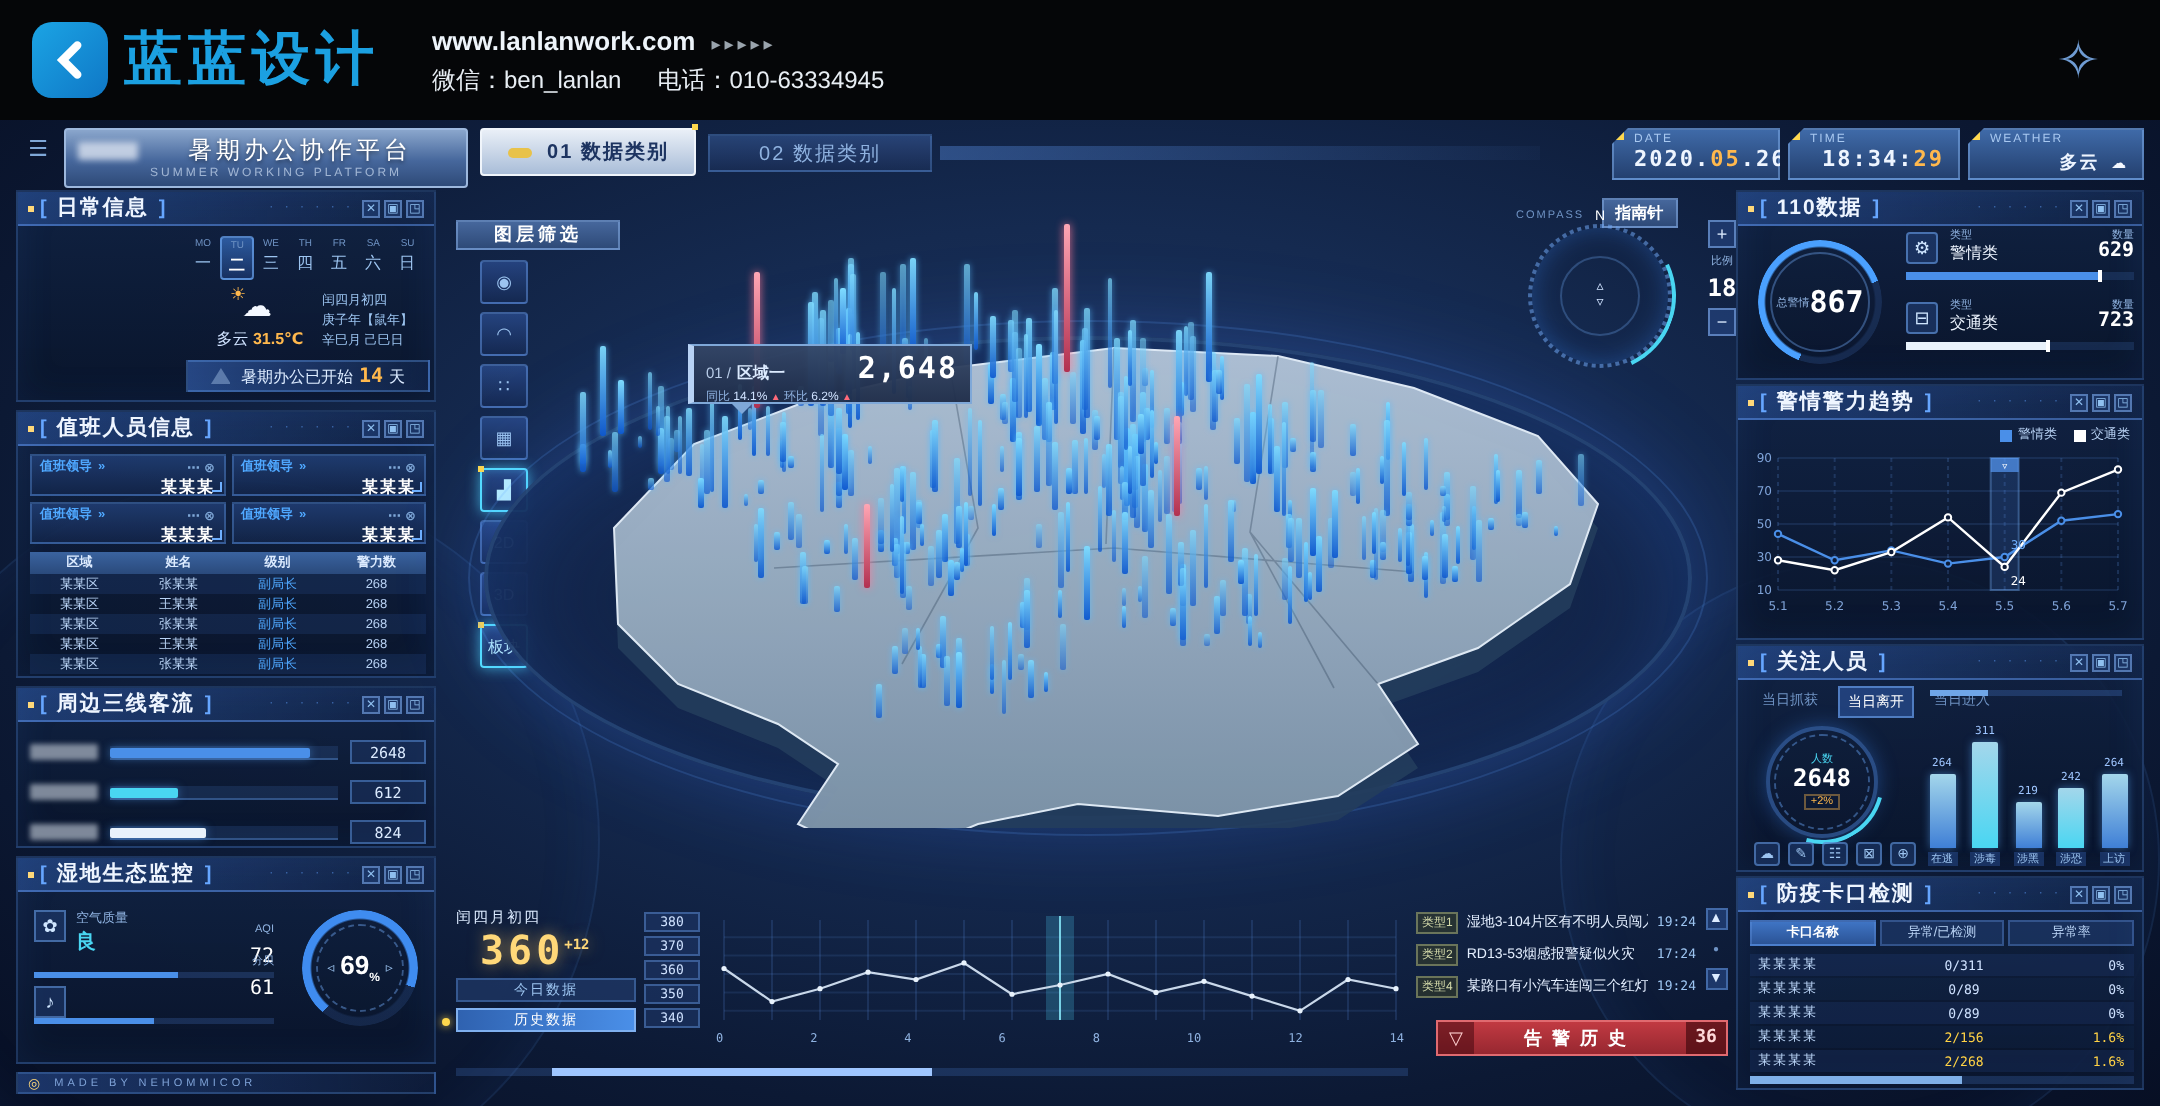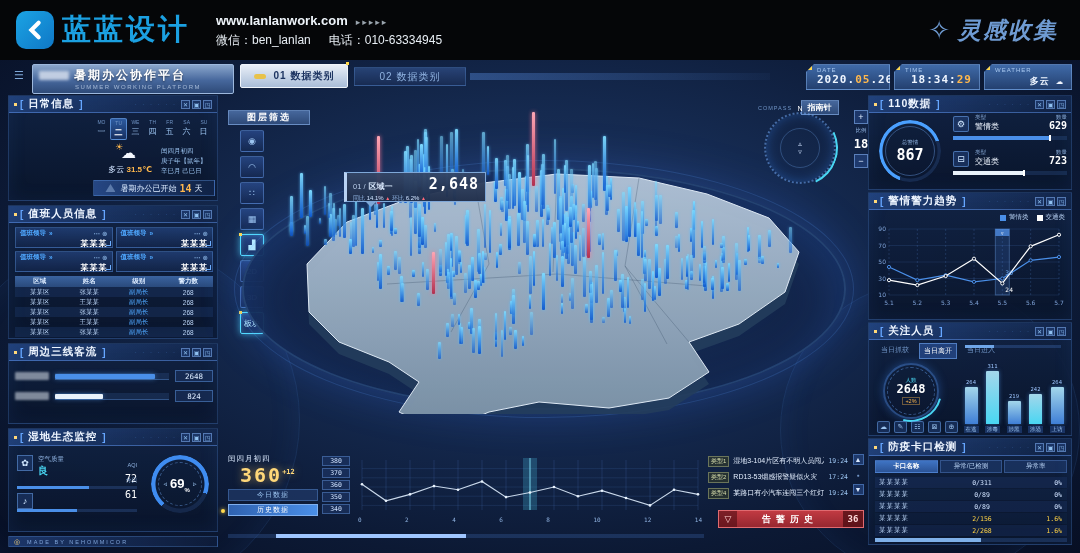--- a/index.html
+++ b/index.html
@@ -25,21 +25,21 @@
   .dash { position:absolute; top:60px; left:0; width:1080px; height:493px;
     background:radial-gradient(ellipse at 50% 42%, #20375f 0%, #152a50 38%, #0c1934 72%, #070f24 100%); }
   .decor-ring { position:absolute; border-radius:50%; border:1px solid rgba(80,140,230,.14); box-shadow:0 0 30px rgba(60,120,220,.10) inset; pointer-events:none; }
 
   
   .menu-icon { position:absolute; left:10px; top:9px; width:18px; height:13px; color:#7fa8d8; font-size:11px; line-height:13px; text-align:center; }
   .title-plate { position:absolute; left:32px; top:4px; width:202px; height:30px;
     background:linear-gradient(180deg,#8aa6cc,#46679c 55%,#2e4a78); border:1px solid #9db8dd; border-radius:2px; padding:2px 6px 0 6px; }
   .tp-row1 { display:flex; align-items:center; }
   .redact { display:inline-block; width:30px; height:9px; background:rgba(210,220,235,.85); filter:blur(1.5px); margin-right:5px; border-radius:1px; }
-  .tp-title { font-size:12px; font-weight:bold; color:#fff; letter-spacing:2px; text-shadow:0 1px 2px rgba(0,0,0,.5); white-space:nowrap; }
+  .tp-title { font-size:12px; font-weight:normal; color:#fff; letter-spacing:2px; text-shadow:0 1px 2px rgba(0,0,0,.5); white-space:nowrap;margin-left:20px; }
   .tp-sub { font-size:6px; color:rgba(215,230,250,.65); letter-spacing:1.5px; margin-left:36px; }
   .tab { position:absolute; font-size:10px; letter-spacing:1px; display:flex; align-items:center; justify-content:center; }
   .tab-active { left:240px; top:4px; width:108px; height:24px; background:linear-gradient(180deg,#e9eff7,#a9bdd8); color:#1d3461; font-weight:bold; border:1px solid #f0f5fb; border-radius:2px; }
   .tab-active::before { content:""; width:12px; height:5px; border-radius:3px; background:#e8c24a; margin-right:8px; }
   .tab-active::after { content:""; position:absolute; right:-2px; top:-3px; width:3px; height:3px; background:#ffd84d; }
   .tab-idle { left:354px; top:7px; width:112px; height:19px; background:linear-gradient(180deg,rgba(45,75,130,.8),rgba(25,45,85,.8)); color:#8fb2e0; border:1px solid rgba(90,140,210,.35); }
   .hline { position:absolute; left:470px; top:13px; width:300px; height:7px; background:linear-gradient(90deg,rgba(80,130,210,.45),rgba(80,130,210,.05)); }
   .info-plate { position:absolute; top:4px; height:26px; background:linear-gradient(180deg,#3f6aa8,#24406f); border:1px solid rgba(130,175,235,.5); clip-path:polygon(8px 0,100% 0,100% 100%,0 100%,0 8px); padding:2px 7px 0 10px; }
   .info-plate::before { content:""; position:absolute; left:1px; top:1px; width:4px; height:4px; background:#ffd84d; }
   .ip-label { font-size:6px; color:#a8c8f0; letter-spacing:1px; }
@@ -170,21 +170,21 @@
   .cz-lab { font-size:5.5px; color:#8fb2e0; }
   .cz-val { font-size:12px; font-weight:bold; color:#fff; font-family:"DejaVu Sans Mono",monospace; }
 
   
   .g110 { position:absolute; left:10px; top:24px; width:62px; height:62px; }
   .g110-ring { position:absolute; inset:0; border-radius:50%;
     background:conic-gradient(from 200deg,#4aa0ff 0 230deg,rgba(70,120,200,.2) 230deg 360deg);
     -webkit-mask:radial-gradient(farthest-side,transparent calc(100% - 4px),#000 calc(100% - 3px));
             mask:radial-gradient(farthest-side,transparent calc(100% - 4px),#000 calc(100% - 3px)); }
   .g110-ring2 { position:absolute; inset:6px; border-radius:50%; border:1px solid rgba(110,165,240,.4); }
-  .g110-c { position:absolute; inset:0; display:flex; flex-direction:column; align-items:center; justify-content:center; }
+  .g110-c { position:absolute; inset:0; display:flex; flex-direction:row; align-items:center; justify-content:center; }
   .g110-lab { font-size:5.5px; color:#8fb2e0; }
   .g110-val { font-size:15px; font-weight:bold; color:#fff; font-family:"DejaVu Sans Mono",monospace; }
   .rows110 { position:absolute; left:84px; top:18px; width:114px; }
   .r110 { position:relative; height:30px; margin-bottom:5px; }
   .r110-ic { position:absolute; left:0; top:2px; width:16px; height:16px; border:1px solid rgba(110,165,240,.55); border-radius:2px; background:rgba(40,75,140,.45); color:#cfe6ff; font-size:9px; display:flex; align-items:center; justify-content:center; }
   .r110-tl { position:absolute; left:22px; top:0; font-size:5.5px; color:#8fb2e0; }
   .r110-nm { position:absolute; left:22px; top:7px; font-size:8px; color:#eef5ff; }
   .r110-cl { position:absolute; right:0; top:0; font-size:5.5px; color:#8fb2e0; }
   .r110-cv { position:absolute; right:0; top:6px; font-size:10px; font-weight:bold; color:#fff; font-family:"DejaVu Sans Mono",monospace; }
   .r110-track { position:absolute; left:0; top:22px; width:100%; height:4px; background:rgba(70,120,200,.2); }
@@ -279,21 +279,20 @@
         </svg>
     </div>
     <span class="logo-text">蓝蓝设计</span>
   </div>
   <div class="contact">
     <div class="row1"><span>www.lanlanwork.com</span><span class="arrows">▸▸▸▸▸</span></div>
     <div class="row2"><span>微信：ben_lanlan</span><span>电话：010-63334945</span></div>
   </div>
   <div class="collect">
     <span class="star">✧</span>
-    <span class="txt">灵感收集</span>
   </div>
 </div>
 
 <div class="dash">
   <div class="decor-ring" style="left:-60px;top:180px;width:360px;height:360px;"></div>
   <div class="decor-ring" style="left:780px;top:220px;width:300px;height:300px;"></div>
 
   <div class="menu-icon">☰</div>
   <div class="title-plate">
     <div class="tp-row1">
@@ -485,20 +484,27 @@
           <span class="pc">◳</span>
         </span>
     </div>
     <div class="flow-rows">
         <div class="frow">
           <span class="flabel">某某</span>
           <div class="ftrack">
             <div class="fbar" style="width: 88%; background: rgb(74, 143, 232);"></div>
           </div>
           <span class="fval">2648</span>
+        </div>
+        <div class="frow">
+          <span class="flabel">某某</span>
+          <div class="ftrack">
+            <div class="fbar" style="width: 30%; background: rgb(73, 214, 242);"></div>
+          </div>
+          <span class="fval">612</span>
         </div>
         <div class="frow">
           <span class="flabel">某某</span>
           <div class="ftrack">
             <div class="fbar" style="width: 42%; background: rgb(233, 242, 251);"></div>
           </div>
           <span class="fval">824</span>
         </div>
       </div>
   </div>

